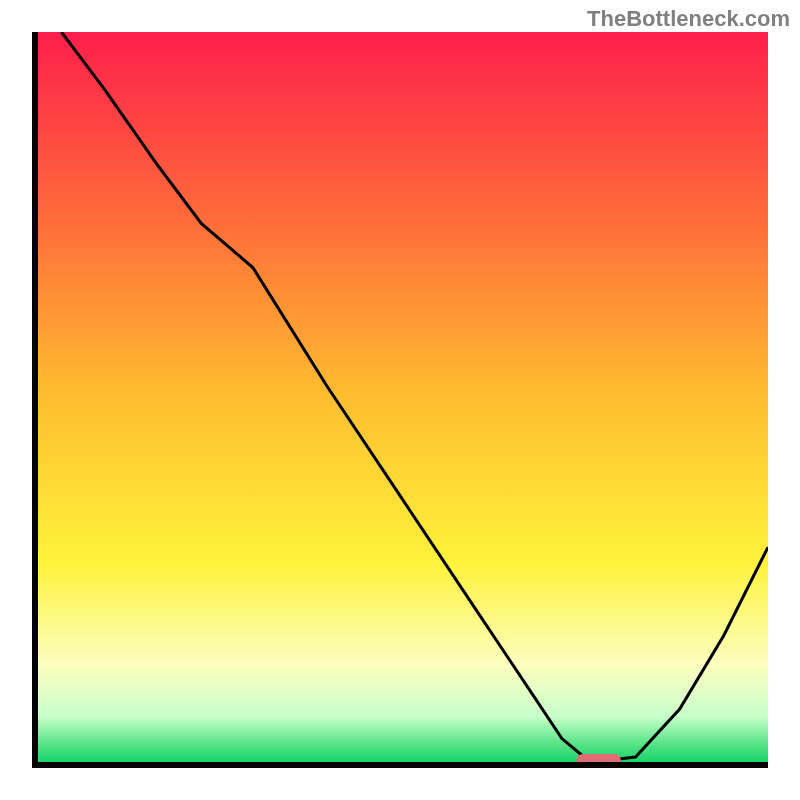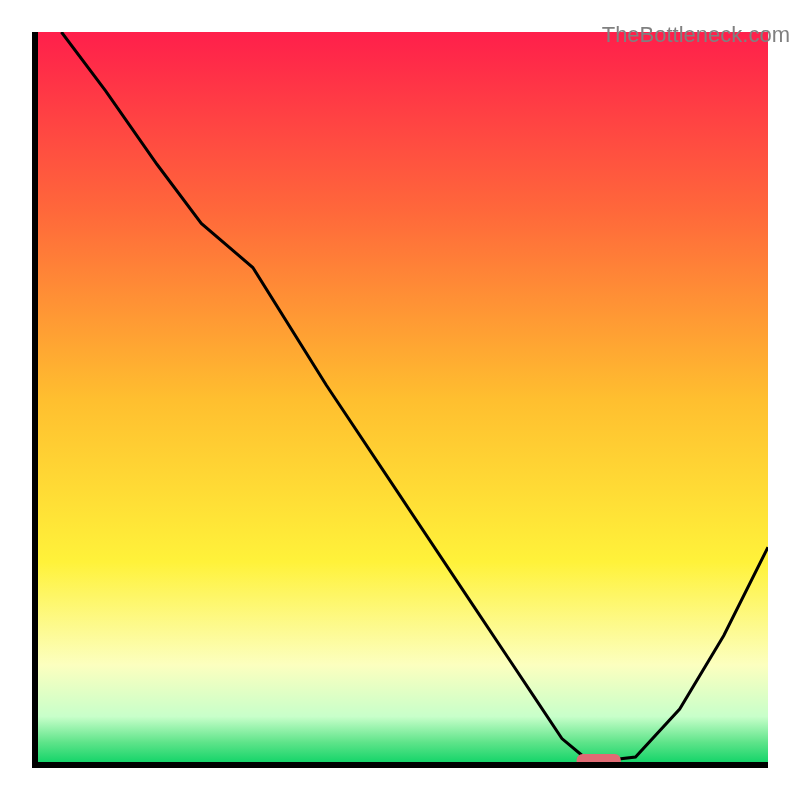--- a/index.html
+++ b/index.html
@@ -13,24 +13,23 @@
   .container {
     position: relative;
     width: 800px;
     height: 800px;
   }
   .watermark {
     position: absolute;
     top: 6px;
     right: 10px;
     font-size: 22px;
-    font-weight: 400;
+    font-weight: 700;
     color: #808080;
     z-index: 20;
-    margin-top: 16px;
   }
   .plot-frame {
     position: absolute;
     left: 32px;
     top: 32px;
     width: 736px;
     height: 736px;
     border: 6px solid #000;
     border-top: none;
     border-right: none;

